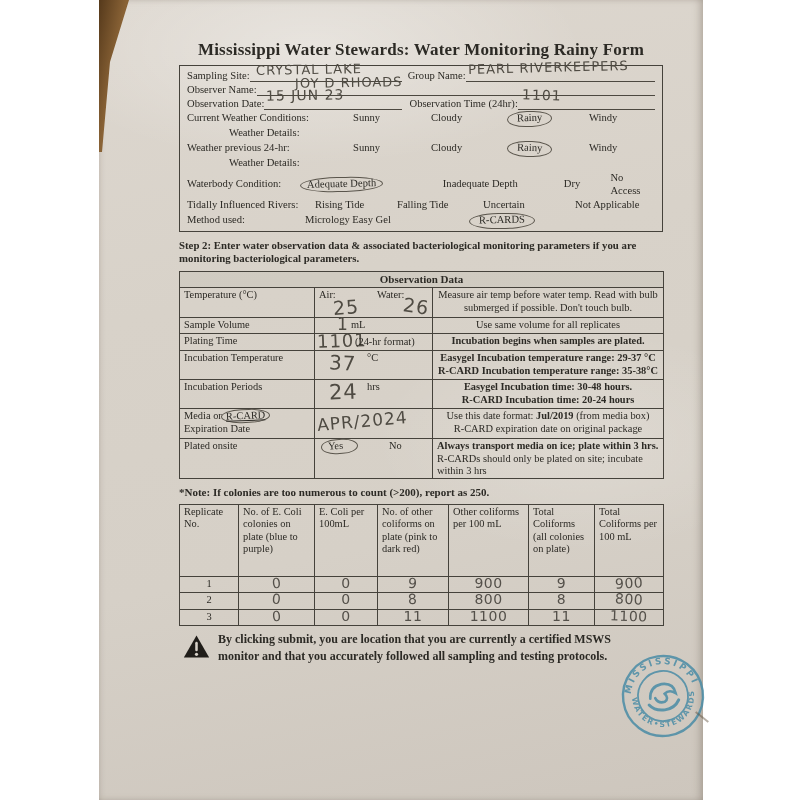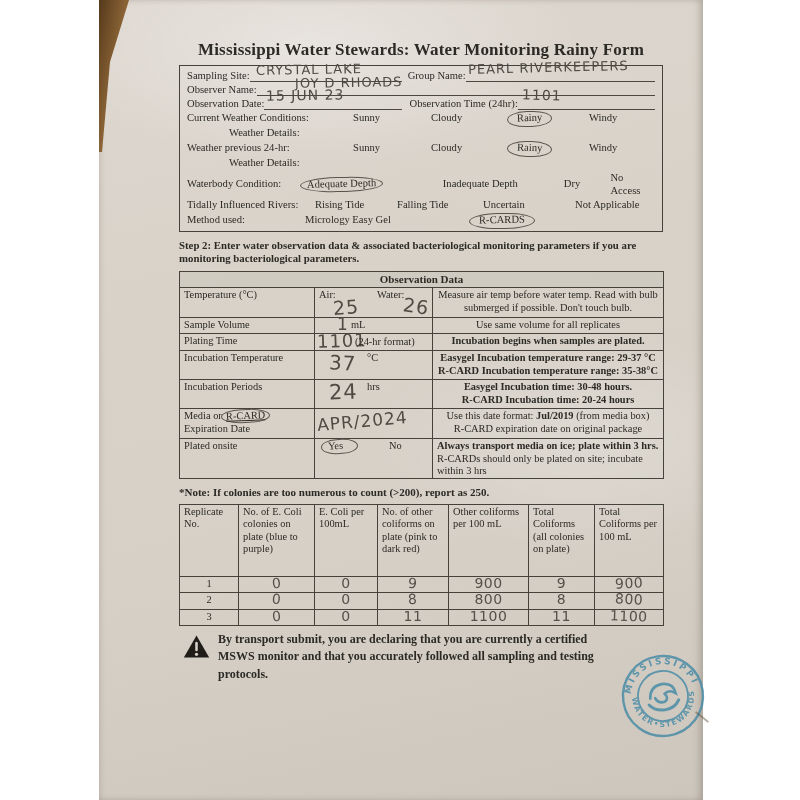--- a/index.html
+++ b/index.html
@@ -296,21 +296,21 @@
       </tbody>
         </table>
 
 
       <div class="declrow">
         <svg class="warnicon" viewBox="0 0 32 28">
           <path d="M16 1 L31 27 L1 27 Z" fill="#201d19"></path>
           <rect x="14.5" y="8.5" width="3" height="11" rx="1.5" fill="#d8d2c9"></rect>
           <circle cx="16" cy="23.3" r="1.9" fill="#d8d2c9"></circle>
         </svg>
-        <div class="decl">By transport submit, you are declaring that you are currently a certified MSWS monitor and that you accurately followed all sampling and testing protocols.</div>
+        <div class="decl">By clicking submit, you are location that you are currently a certified MSWS monitor and that you accurately followed all sampling and testing protocols.</div>
       </div>
     </div>
 
     <svg class="stamp" viewBox="0 0 86 86">
       <circle cx="43" cy="43" r="40" fill="none" stroke="#4a8ca6" stroke-width="2.4"></circle>
       <circle cx="43" cy="43" r="25" fill="none" stroke="#4a8ca6" stroke-width="1.8"></circle>
       <defs>
         <path id="arcTop" d="M 11,43 A 32,32 0 0 1 75,43" fill="none"></path>
         <path id="arcBot" d="M 12,43 A 31,31 0 0 0 74,43" fill="none"></path>
       </defs>

